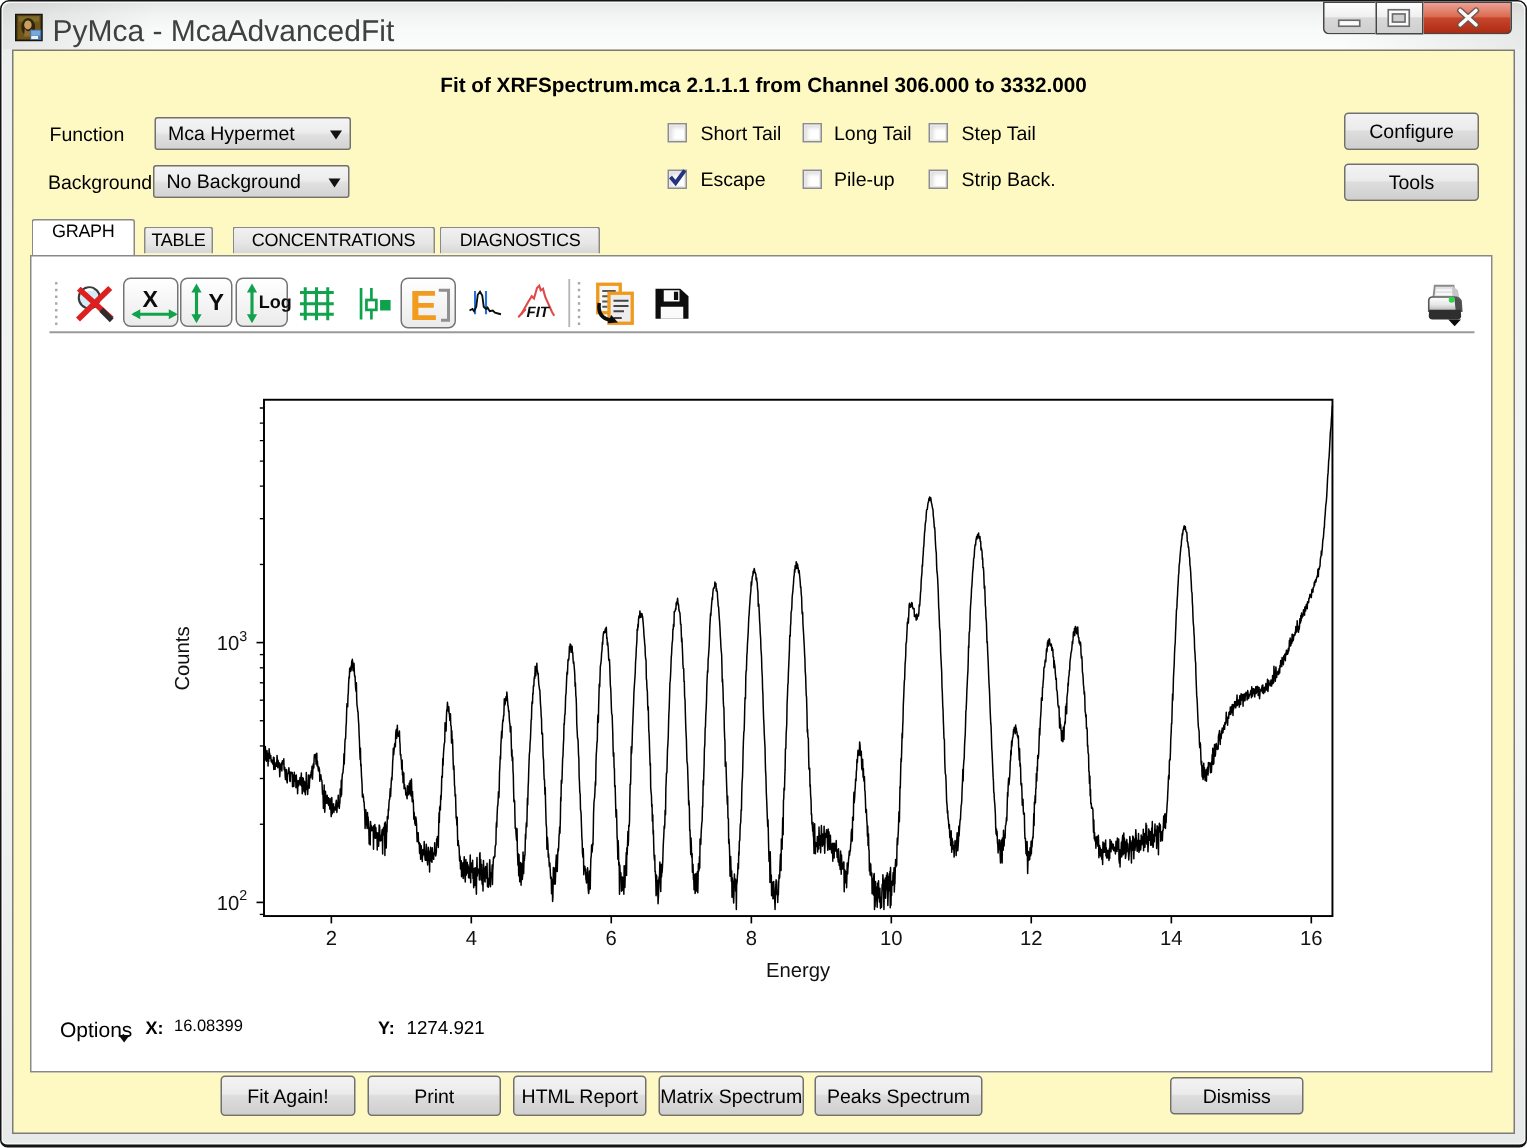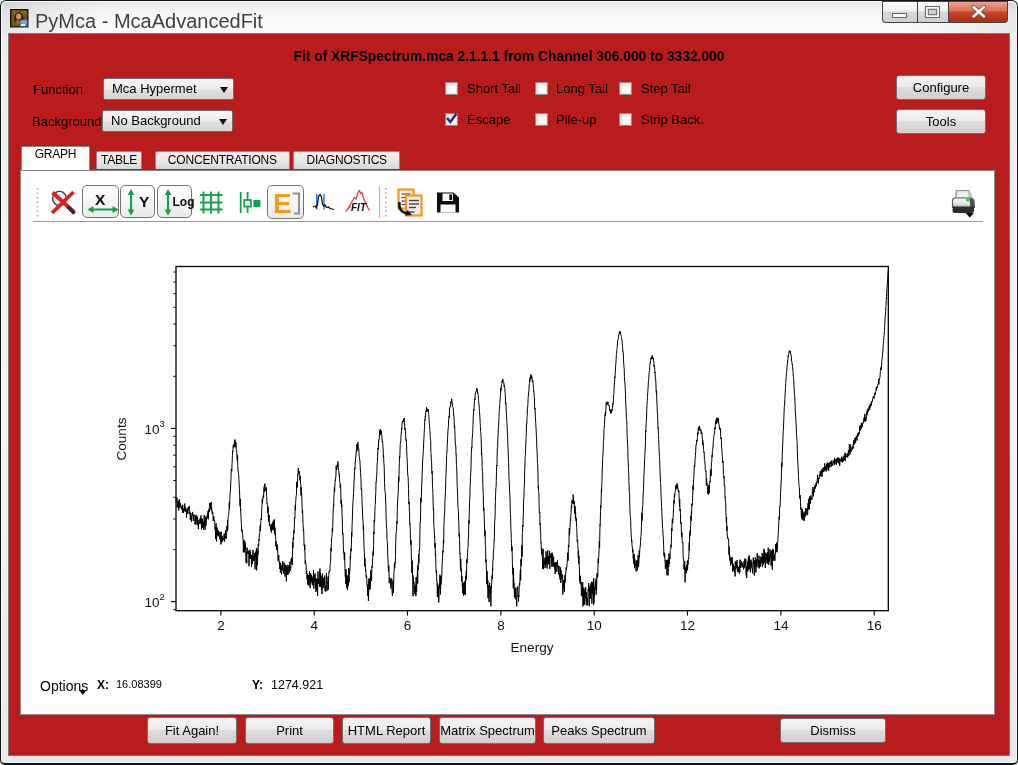--- a/index.html
+++ b/index.html
@@ -18,21 +18,21 @@
 
 #wbtns{position:absolute;left:882px;top:1px;height:22px;}
 .wb{position:absolute;top:0;height:22px;border:1px solid #454545;
  background:linear-gradient(180deg,#fdfdfd 0%,#f0f0f0 45%,#d8d8d8 50%,#cfcfcf 100%);}
 #wb-min{left:0;width:35px;border-radius:0 0 0 4px;border-right:none;}
 #wb-max{left:35px;width:32px;}
 #wb-close{left:67px;width:59px;border-radius:0 0 4px 0;border-left:none;
  background:linear-gradient(180deg,#eda196 0%,#da6c51 45%,#c8462c 50%,#ad2b10 100%);}
 
 #client{position:absolute;left:8px;top:33px;width:1002px;height:723px;
- background:#b91c1c;border:1px solid #7a7a7a;}
+ background:#fef9c3;border:1px solid #7a7a7a;}
 
 #hdr{position:absolute;left:0px;top:14.5px;width:1000px;text-align:center;
  font-size:13.8px;font-weight:bold;color:#000;}
 .lbl{position:absolute;font-size:13px;color:#000;}
 .combo{position:absolute;width:131px;height:22px;border:1px solid #707070;border-radius:2px;
  background:linear-gradient(180deg,#f4f4f4 0%,#ededed 45%,#e0e0e0 55%,#d3d3d3 100%);
  font-size:13px;color:#000;line-height:20px;padding-left:8px;}
 .combo .arr{position:absolute;right:5px;top:8px;width:0;height:0;
  border-left:4.5px solid transparent;border-right:4.5px solid transparent;border-top:6.5px solid #111;}
 .cb{position:absolute;width:13px;height:13px;background:#fff;border:1px solid #8d8d8d;
@@ -267,14 +267,14 @@
     </svg>
 <div class="abs" style="left:88px;top:644px;font-size:12px;font-weight:bold;color:#000;">X:</div>
 <div class="abs" style="left:107px;top:644px;font-size:11px;color:#000;">16.08399</div>
 <div class="abs" style="left:243px;top:644px;font-size:12px;font-weight:bold;color:#000;">Y:</div>
 <div class="abs" style="left:262px;top:644px;font-size:12.5px;color:#000;">1274.921</div>
 <div class="btn" style="left:138px;top:683px;width:90px;height:27px;line-height:25px;">Fit Again!</div>
 <div class="btn" style="left:236px;top:683px;width:89px;height:27px;line-height:25px;">Print</div>
 <div class="btn" style="left:333px;top:683px;width:89px;height:27px;line-height:25px;">HTML Report</div>
 <div class="btn" style="left:430px;top:683px;width:97px;height:27px;line-height:25px;">Matrix Spectrum</div>
 <div class="btn" style="left:534px;top:683px;width:112px;height:27px;line-height:25px;">Peaks Spectrum</div>
-<div class="btn" style="left:771px;top:684px;width:106px;height:25px;line-height:23px;">Dismiss</div>
+<div class="btn" style="left:771px;top:684px;width:89px;height:25px;line-height:23px;">Dismiss</div>
 </div>
 
 </body></html>

